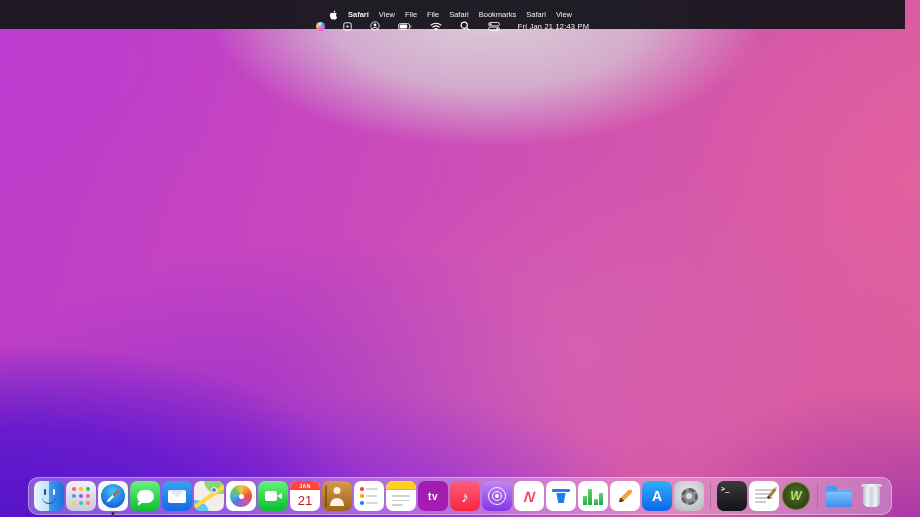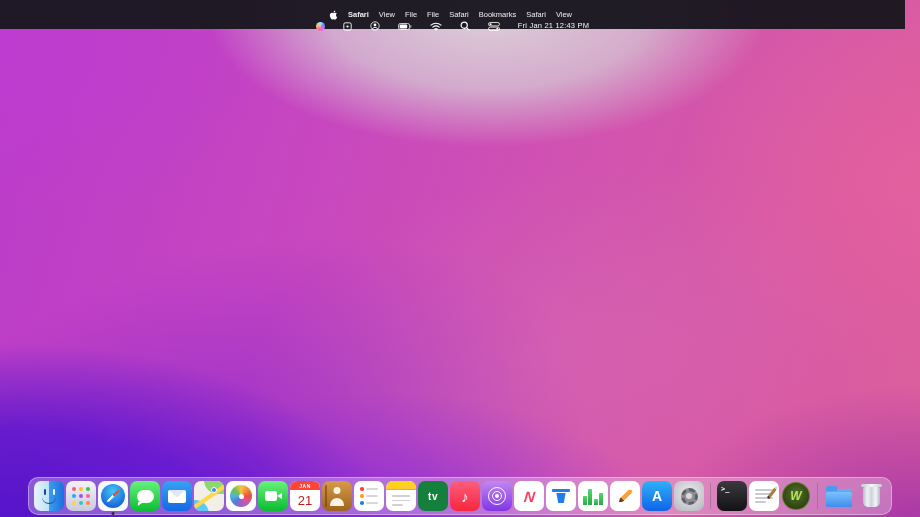--- a/index.html
+++ b/index.html
@@ -20,21 +20,21 @@
   .wallpaper::after{content:"";position:absolute;left:240px;top:170px;width:620px;height:380px;border-radius:50%;
     background:radial-gradient(closest-side, rgba(218,120,182,.32), rgba(218,120,182,0));transform:rotate(-15deg);}
 
   
   .menubar{position:absolute;top:0;left:0;right:15px;height:13px;background:rgba(26,23,32,.97);
     display:flex;align-items:center;justify-content:space-between;padding:8px 9px;z-index:10;color:#fff;flex-direction:column;}
   .menu-left{display:flex;align-items:center;}
   .apple-menu{display:flex;align-items:center;padding:0 5px 0 1px;}
   .menu-item{font-size:7.5px;line-height:13px;padding:0 5px;color:rgba(255,255,255,.92);white-space:nowrap;}
   .menu-item.app-name{font-weight:bold;}
-  .menu-right{display:flex;gap:18px;}
+  .menu-right{display:flex;align-items:center;gap:18px;}
   .status-icon{display:flex;align-items:center;justify-content:center;}
   .siri-orb{width:9px;height:9px;border-radius:50%;display:block;
     background:conic-gradient(from 210deg,#ff6aa0,#ffb86c,#8ef0ff,#7b7bff,#e06cf2,#ff6aa0);}
   .clock{font-size:7.5px;color:rgba(255,255,255,.95);white-space:nowrap;letter-spacing:.2px;}
 
   
   .dock{position:absolute;left:50%;bottom:2px;transform:translateX(-50%);z-index:10;
     display:flex;align-items:center;gap:2px;padding:3px 5px;
     background:rgba(245,245,245,.30);border:0.5px solid rgba(255,255,255,.35);
     border-radius:10px;backdrop-filter:blur(6px);}
@@ -110,21 +110,21 @@
   .rem-dot{width:3.5px;height:3.5px;border-radius:50%;}
   .rem-dot.r1{background:#fc3d39;} .rem-dot.r2{background:#ff9f0a;} .rem-dot.r3{background:#1d7ff3;}
   .rem-line{width:12px;height:2px;border-radius:1px;background:#d8d8dc;}
   
   .icon-notes{background:#fff;display:flex;flex-direction:column;align-items:stretch;overflow:hidden;}
   .notes-top{height:8px;background:linear-gradient(180deg,#ffd60a,#ffc933);border-bottom:1px solid #e8b800;}
   .notes-lines{flex:1;display:flex;flex-direction:column;justify-content:center;gap:3px;padding:0 6px;}
   .notes-line{height:1.5px;border-radius:1px;background:#d0cfd4;}
   .notes-line.short{width:60%;}
   
-  .icon-appletv{background:#15803d;}
+  .icon-appletv{background:#a21caf;}
   .tv-glyph{color:#fff;font-size:10px;font-weight:600;letter-spacing:.5px;}
   
   .icon-music{background:linear-gradient(180deg,#fb5d7d,#f8273e);}
   .music-note{color:#fff;font-size:15px;line-height:1;}
   
   .icon-podcasts{background:linear-gradient(180deg,#c187f2,#8136e6);}
   .pod-rings{position:relative;width:18px;height:18px;border:1.6px solid rgba(255,255,255,.95);border-radius:50%;box-sizing:border-box;}
   .pod-rings::before{content:"";position:absolute;inset:2.6px;border:1.5px solid rgba(255,255,255,.95);border-radius:50%;}
   .pod-rings::after{content:"";position:absolute;left:50%;top:50%;width:4px;height:4px;margin:-2px 0 0 -2px;border-radius:50%;background:#fff;}
   

